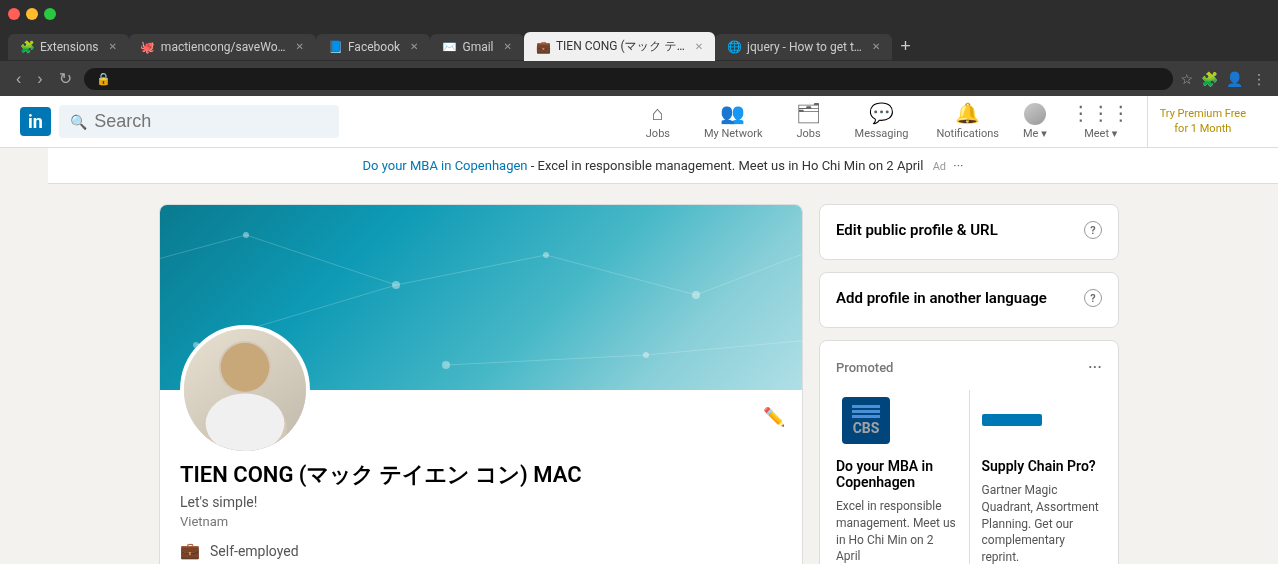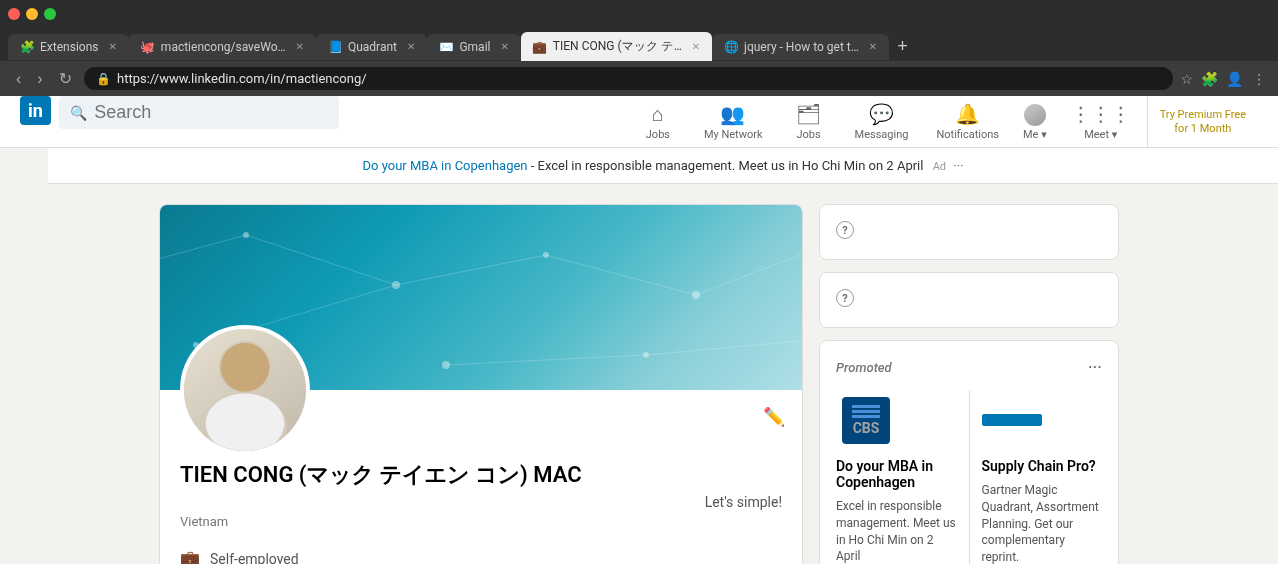--- a/index.html
+++ b/index.html
@@ -17,21 +17,21 @@
     .address-bar { display: flex; align-items: center; gap: 8px; padding: 6px 12px; background: #3c3c3c; }
     .nav-btn { background: none; border: none; color: #aaa; font-size: 16px; cursor: pointer; padding: 2px 4px; }
     .nav-btn:disabled { color: #666; }
     .url-bar { flex: 1; display: flex; align-items: center; background: #1a1a1a; border-radius: 20px; padding: 4px 12px; gap: 6px; }
     .lock-icon { color: #aaa; font-size: 12px; }
     .url-text { color: #e0e0e0; font-size: 13px; flex: 1; }
     .browser-actions { display: flex; gap: 8px; align-items: center; }
     .browser-action-btn { background: none; border: none; color: #aaa; font-size: 14px; cursor: pointer; }
 
     
-    .linkedin-nav { background: #fff; border-bottom: 1px solid #ddd; display: flex; align-items: flex-start; padding: 0 20px; height: 52px; position: sticky; top: 0; z-index: 100; }
+    .linkedin-nav { background: #fff; border-bottom: 1px solid #ddd; display: flex; align-items: center; padding: 0 20px; height: 52px; position: sticky; top: 0; z-index: 100; }
     .linkedin-logo { background: #0077b5; color: #fff; font-weight: bold; font-size: 18px; padding: 4px 8px; border-radius: 4px; margin-right: 8px; }
     .search-bar { display: flex; align-items: center; background: #eef3f8; border-radius: 4px; padding: 6px 12px; gap: 6px; min-width: 280px; }
     .search-icon { color: #666; font-size: 14px; }
     .search-input { border: none; background: transparent; font-size: 18px; color: #333; outline: none; width: 220px; }
     .nav-items { display: flex; align-items: center; margin-left: auto; gap: 4px; }
     .nav-item { display: flex; flex-direction: column; align-items: center; padding: 0 12px; color: #666; font-size: 11px; cursor: pointer; text-decoration: none; border-bottom: 2px solid transparent; min-width: 60px; height: 52px; justify-content: center; }
     .nav-item .nav-icon { font-size: 20px; margin-bottom: 2px; }
     .nav-item .nav-label { font-size: 11px; }
     .nav-premium { display: flex; flex-direction: column; align-items: center; justify-content: center; padding: 8px 12px; color: #b48f00; font-size: 11px; cursor: pointer; border-left: 1px solid #ddd; height: 52px; max-width: 120px; text-align: center; line-height: 1.3; }
     .me-item { display: flex; flex-direction: column; align-items: center; padding: 0 8px; color: #666; font-size: 11px; cursor: pointer; height: 52px; justify-content: center; }
@@ -49,34 +49,34 @@
 
     
     .profile-card { background: #fff; border-radius: 8px; border: 1px solid #ddd; overflow: hidden; }
     .profile-cover { height: 185px; background: linear-gradient(135deg, #0a7a8f 0%, #0e9ab5 30%, #47b8c7 60%, #89cfd8 80%, #b0dfe6 100%); position: relative; overflow: hidden; }
     .cover-network { position: absolute; top: 0; left: 0; width: 100%; height: 100%; }
     .profile-info { padding: 0 20px 20px; position: relative; }
     .profile-avatar { width: 130px; height: 130px; border-radius: 50%; border: 4px solid #fff; background: #e0e0e0; position: absolute; top: -65px; left: 20px; overflow: hidden; }
     .edit-btn { position: absolute; right: 16px; top: 16px; background: none; border: none; cursor: pointer; color: #666; font-size: 18px; }
     .profile-text { padding-top: 70px; }
     .profile-name { font-size: 22px; font-weight: 600; color: #000; margin-bottom: 4px; }
-    .profile-tagline { font-size: 14px; color: #555; margin-bottom: 4px; text-align: right; }
-    .profile-location { font-size: 13px; color: #777; margin-bottom: 20px; }
+    .profile-tagline { font-size: 14px; color: #555; margin-bottom: 4px; }
+    .profile-location { font-size: 13px; color: #777; margin-bottom: 12px; }
     .profile-details { display: flex; flex-direction: column; gap: 8px; margin-top: 12px; }
     .detail-item { display: flex; align-items: center; gap: 10px; font-size: 14px; color: #555; }
     .detail-icon { color: #888; font-size: 16px; width: 20px; text-align: center; }
 
     
     .sidebar-panel { background: #fff; border: 1px solid #ddd; border-radius: 8px; padding: 16px; margin-bottom: 12px; }
     .panel-title { font-size: 15px; font-weight: 600; color: #000; margin-bottom: 4px; display: flex; align-items: center; justify-content: space-between; }
 
     
     .promoted-section { background: #fff; border: 1px solid #ddd; border-radius: 8px; padding: 16px; }
     .promoted-header { display: flex; justify-content: space-between; align-items: center; margin-bottom: 12px; }
-    .promoted-title { font-size: 13px; color: #777; font-weight: 500; font-style: italic; }
+    .promoted-title { font-size: 13px; color: #777; font-weight: 500; }
     .promoted-more { color: #666; font-size: 18px; cursor: pointer; }
     .promoted-cards { display: flex; gap: 12px; }
     .promo-card { flex: 1; display: flex; flex-direction: column; gap: 8px; }
     .promo-logo { width: 60px; height: 60px; display: flex; align-items: center; justify-content: center; }
     .promo-name { font-size: 14px; font-weight: 600; color: #000; }
     .promo-desc { font-size: 12px; color: #555; line-height: 1.4; }
     .divider { width: 1px; background: #ddd; }
 
     
     .cbs-logo { background: #00457c; color: #fff; font-weight: bold; font-size: 16px; padding: 8px 10px; border-radius: 4px; display: flex; flex-direction: column; align-items: center; }
@@ -112,21 +112,21 @@
       <span>Extensions</span>
       <span class="tab-close">✕</span>
     </div>
     <div class="tab">
       <span class="tab-favicon">🐙</span>
       <span>mactiencong/saveWo…</span>
       <span class="tab-close">✕</span>
     </div>
     <div class="tab">
       <span class="tab-favicon">📘</span>
-      <span>Quadrant</span>
+      <span>Facebook</span>
       <span class="tab-close">✕</span>
     </div>
     <div class="tab">
       <span class="tab-favicon">✉️</span>
       <span>Gmail</span>
       <span class="tab-close">✕</span>
     </div>
     <div class="tab active">
       <span class="tab-favicon">💼</span>
       <span>TIEN CONG (マック テ…</span>
@@ -140,21 +140,20 @@
     <button class="tab-new">+</button>
     <div class="spacer"></div>
   </div>
 
   <div class="address-bar">
     <button class="nav-btn">‹</button>
     <button class="nav-btn">›</button>
     <button class="nav-btn">↻</button>
     <div class="url-bar">
       <span class="lock-icon">🔒</span>
-      <span class="url-text">https://www.linkedin.com/in/mactiencong/</span>
     </div>
     <div class="browser-actions">
       <button class="browser-action-btn">☆</button>
       <button class="browser-action-btn">🧩</button>
       <button class="browser-action-btn">👤</button>
       <button class="browser-action-btn">⋮</button>
     </div>
   </div>
 </div>
 
@@ -267,26 +266,28 @@
           </div>
         </div>
       </div>
     </div>
   </div>
 
   <div class="sidebar">
 
     <div class="sidebar-panel">
       <div class="panel-title">
+        <span style="cursor:pointer;color:#000;">Edit public profile &amp; URL</span>
         <span style="color:#666;font-size:14px;border:1px solid #999;border-radius:50%;width:18px;height:18px;display:flex;align-items:center;justify-content:center;font-size:11px;">?</span>
       </div>
     </div>
 
     <div class="sidebar-panel">
       <div class="panel-title">
+        <span style="cursor:pointer;color:#000;">Add profile in another language</span>
         <span style="color:#666;font-size:11px;border:1px solid #999;border-radius:50%;width:18px;height:18px;display:flex;align-items:center;justify-content:center;">?</span>
       </div>
     </div>
 
     <div class="promoted-section">
       <div class="promoted-header">
         <span class="promoted-title">Promoted</span>
         <span class="promoted-more">···</span>
       </div>
       <div class="promoted-cards">

